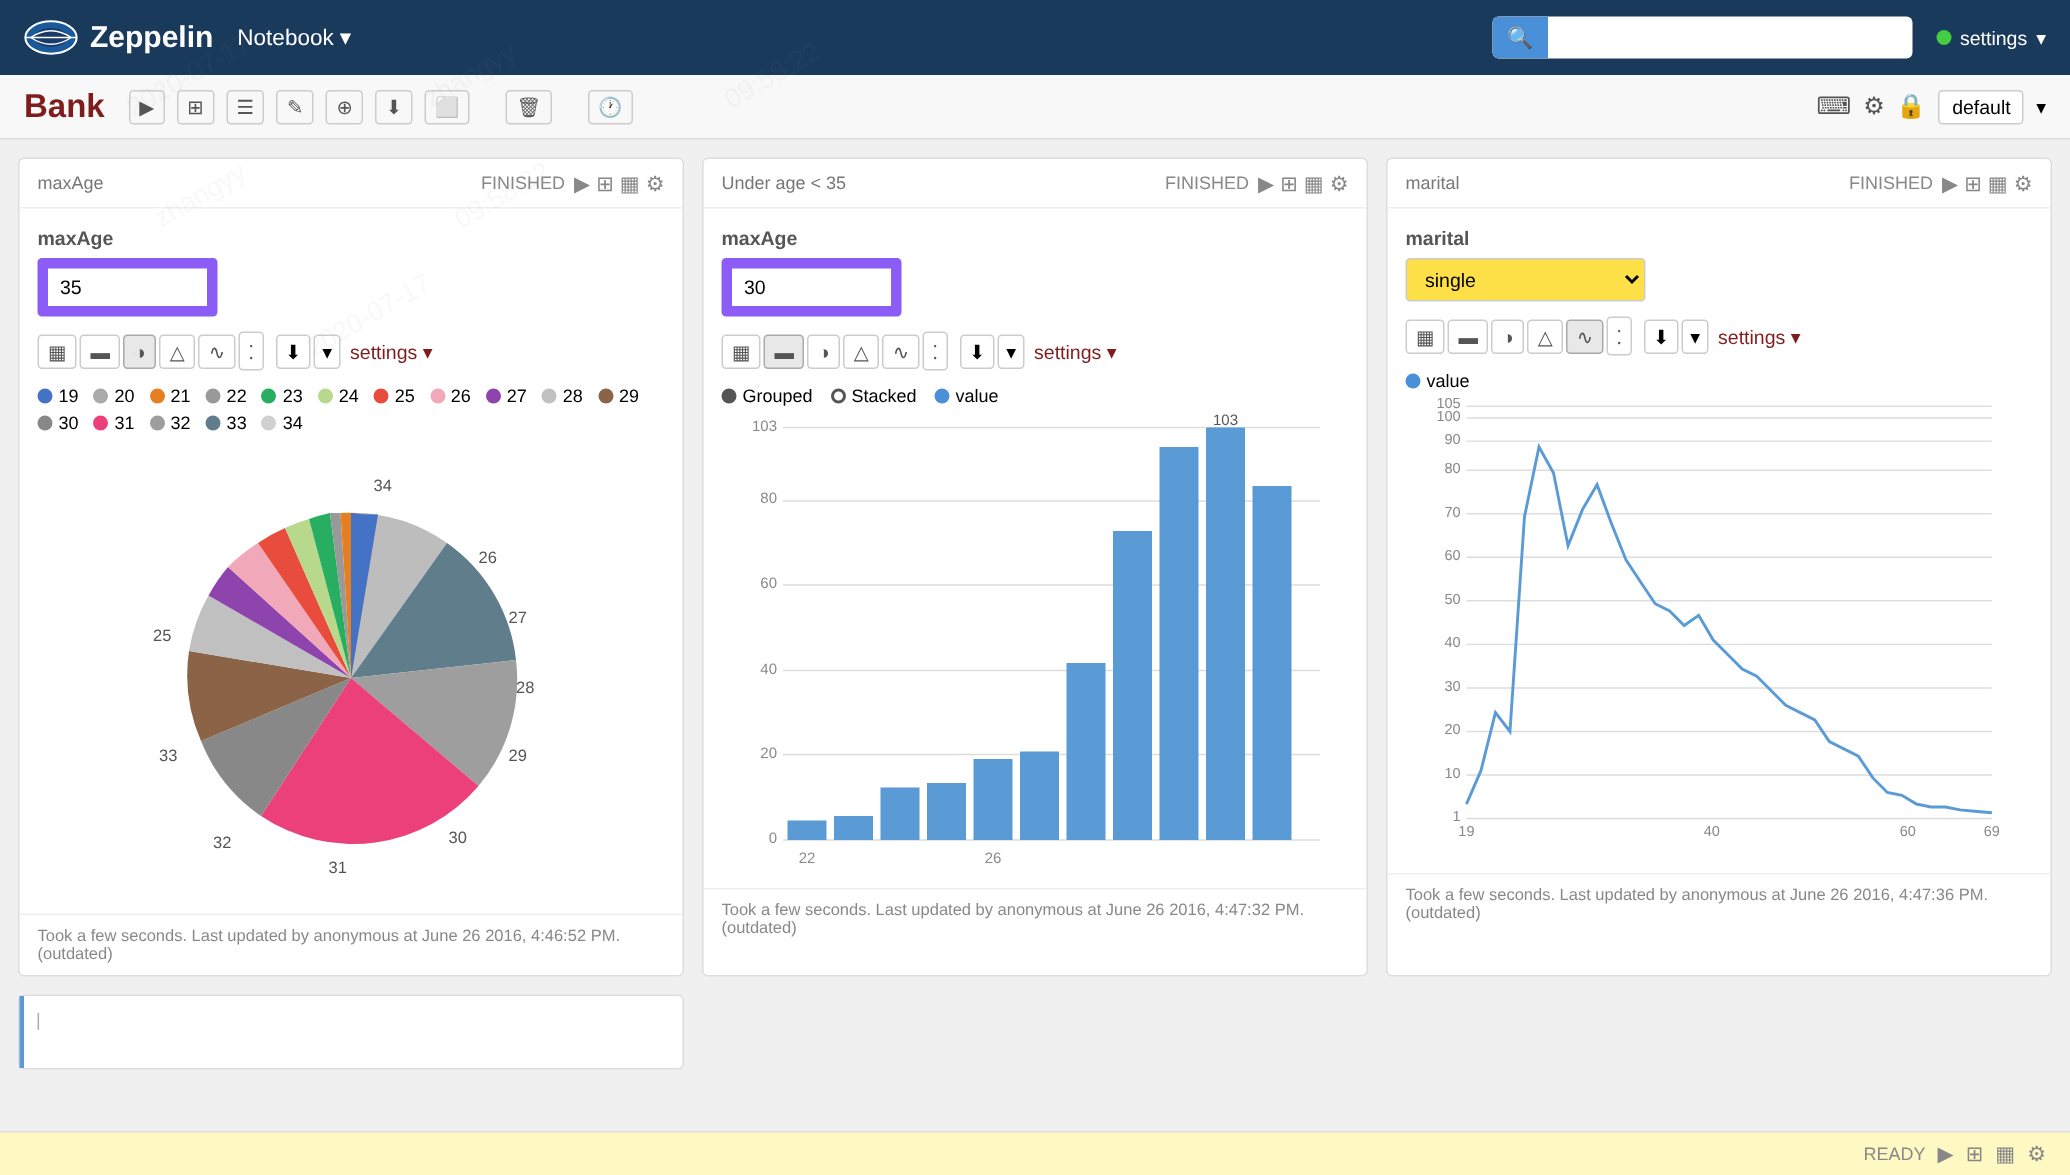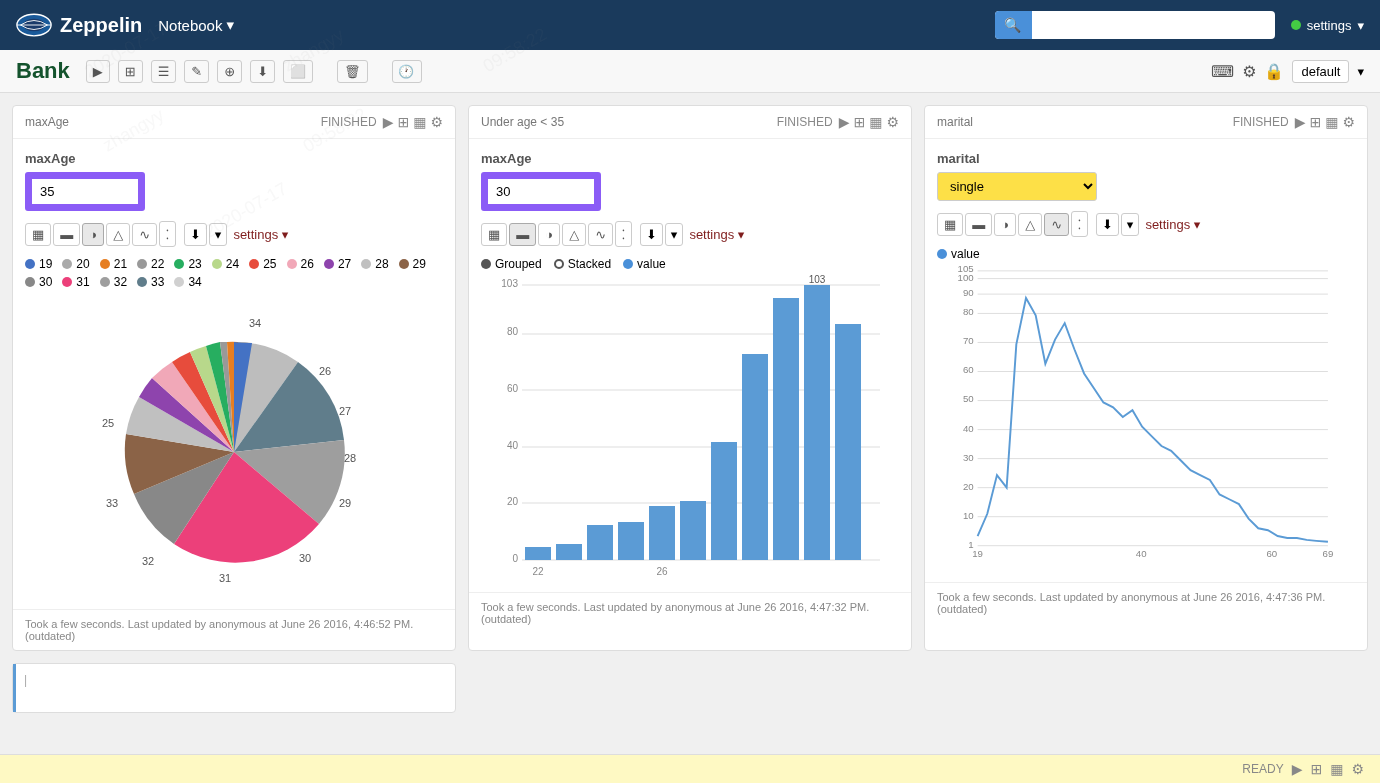--- a/index.html
+++ b/index.html
@@ -78,21 +78,21 @@
       background: #f8f8f8;
       border-bottom: 1px solid #ddd;
       padding: 8px 16px;
       display: flex;
       align-items: center;
       gap: 8px;
     }
     .page-title {
       font-size: 22px;
       font-weight: bold;
-      color: #14532d;
+      color: #7f1d1d;
       margin-right: 8px;
     }
     .tb-btn {
       background: none;
       border: 1px solid #ccc;
       border-radius: 3px;
       padding: 3px 6px;
       cursor: pointer;
       font-size: 13px;
       color: #555;

